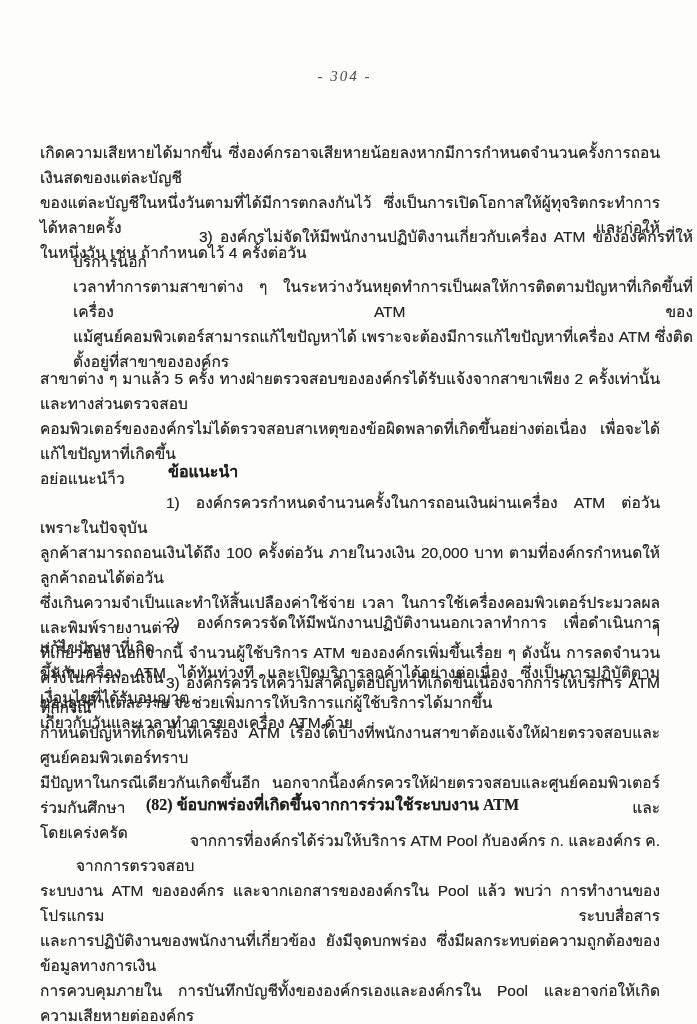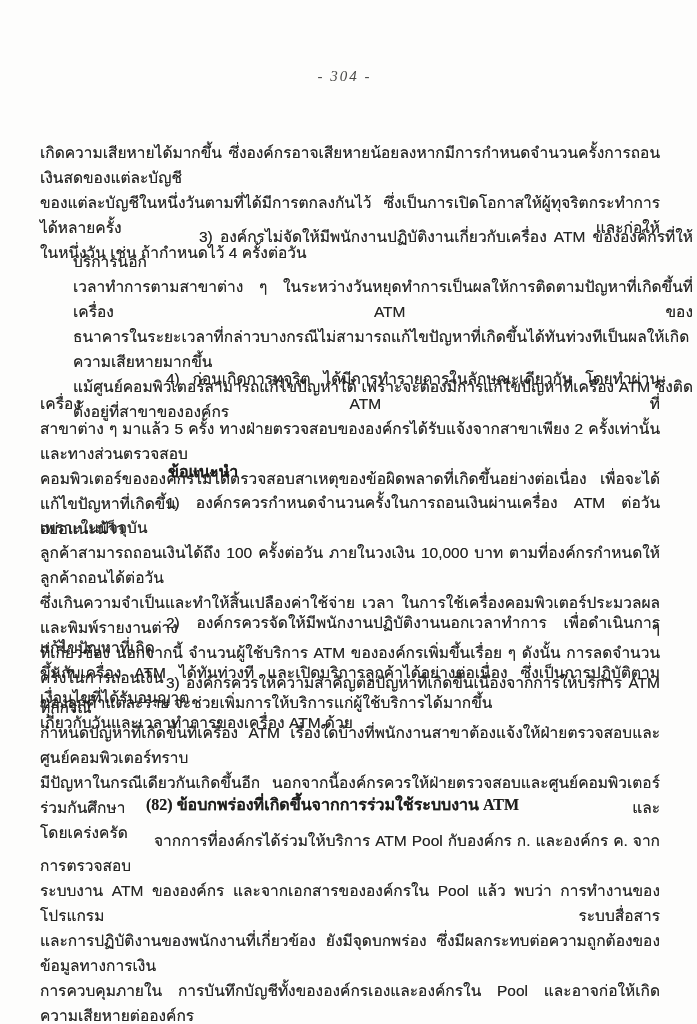--- a/index.html
+++ b/index.html
@@ -40,21 +40,21 @@
   .line {
     text-align: justify;
     text-align-last: justify;
     white-space: normal;
   }
   .line.last {
     text-align: center;
     text-align-last: left;
   }
   .ind  { text-indent: 126px; }  
-  .ind2 { text-indent: 114px; }  
+  .ind2 { text-indent: 114px; margin-left: 36px; }  
   .heading {
     position: absolute;
     left: 40px;
     width: 620px;
     font-family: "Liberation Serif", serif;
     font-weight: bold;
     font-size: 16px;
     color: #1f1f1d;
     text-shadow: 0 0 0.5px rgba(0,0,0,0.6);
   }
@@ -80,36 +80,34 @@
 
   <div class="block" id="para2">
     <div class="line">เกิดความเสียหายได้มากขึ้น   ซึ่งองค์กรอาจเสียหายน้อยลงหากมีการกำหนดจำนวนครั้งการถอนเงินสดของแต่ละบัญชี</div>
     <div class="line">ของแต่ละบัญชีในหนึ่งวันตามที่ได้มีการตกลงกันไว้   ซึ่งเป็นการเปิดโอกาสให้ผู้ทุจริตกระทำการได้หลายครั้ง   และก่อให้</div>
     <div class="line last">ในหนึ่งวัน  เช่น  ถ้ากำหนดไว้  4  ครั้งต่อวัน</div>
   </div>
 
   <div class="block" id="para3">
     <div class="line ind">3)   องค์กรไม่จัดให้มีพนักงานปฏิบัติงานเกี่ยวกับเครื่อง   ATM   ขององค์กรที่ให้บริการนอก</div>
     <div class="line">เวลาทำการตามสาขาต่าง ๆ   ในระหว่างวันหยุดทำการเป็นผลให้การติดตามปัญหาที่เกิดขึ้นที่เครื่อง   ATM   ของ</div>
-    <div class="line">ธนาคารในระยะเวลาที่กล่าวบางกรณีไม่สามารถแก้ไขปัญหาที่เกิดขึ้นได้ทันท่วงทีเป็นผลให้เกิดความเสียหายมากขึ้น</div>
     <div class="line">แม้ศูนย์คอมพิวเตอร์สามารถแก้ไขปัญหาได้ เพราะจะต้องมีการแก้ไขปัญหาที่เครื่อง ATM ซึ่งติดตั้งอยู่ที่สาขาขององค์กร</div>
   </div>
 
   <div class="block" id="para4">
-    <div class="line ind">4)   ก่อนเกิดการทุจริต   ได้มีการทำรายการในลักษณะเดียวกัน   โดยทำผ่านเครื่อง  ATM  ที่</div>
     <div class="line">สาขาต่าง ๆ มาแล้ว  5  ครั้ง  ทางฝ่ายตรวจสอบขององค์กรได้รับแจ้งจากสาขาเพียง  2  ครั้งเท่านั้นและทางส่วนตรวจสอบ</div>
     <div class="line">คอมพิวเตอร์ขององค์กรไม่ได้ตรวจสอบสาเหตุของข้อผิดพลาดที่เกิดขึ้นอย่างต่อเนื่อง    เพื่อจะได้แก้ไขปัญหาที่เกิดขึ้น</div>
     <div class="line last">อย่อแนะนำ็ว</div>
   </div>
 
   <div class="heading h-recommend" id="hRec">ข้อแนะนำ</div>
 
   <div class="block" id="rec1">
     <div class="line ind">1)   องค์กรควรกำหนดจำนวนครั้งในการถอนเงินผ่านเครื่อง   ATM   ต่อวัน   เพราะในปัจจุบัน</div>
-    <div class="line">ลูกค้าสามารถถอนเงินได้ถึง  100  ครั้งต่อวัน  ภายในวงเงิน  10,000  บาท  ตามที่องค์กรกำหนดให้ลูกค้าถอนได้ต่อวัน</div>
+    <div class="line">ลูกค้าสามารถถอนเงินได้ถึง  100  ครั้งต่อวัน  ภายในวงเงิน  20,000  บาท  ตามที่องค์กรกำหนดให้ลูกค้าถอนได้ต่อวัน</div>
     <div class="line">ซึ่งเกินความจำเป็นและทำให้สิ้นเปลืองค่าใช้จ่าย  เวลา  ในการใช้เครื่องคอมพิวเตอร์ประมวลผลและพิมพ์รายงานต่าง ๆ</div>
     <div class="line">ที่เกี่ยวข้อง  นอกจากนี้  จำนวนผู้ใช้บริการ  ATM  ขององค์กรเพิ่มขึ้นเรื่อย ๆ ดังนั้น  การลดจำนวนครั้งในการถอนเงิน</div>
     <div class="line last">ของลูกค้าแต่ละราย  จะช่วยเพิ่มการให้บริการแก่ผู้ใช้บริการได้มากขึ้น</div>
   </div>
 
   <div class="block" id="rec2">
     <div class="line ind">2)   องค์กรควรจัดให้มีพนักงานปฏิบัติงานนอกเวลาทำการ    เพื่อดำเนินการแก้ไขปัญหาที่เกิด</div>
     <div class="line">ขึ้นกับเครื่อง  ATM  ได้ทันท่วงที  และเปิดบริการลูกค้าได้อย่างต่อเนื่อง  ซึ่งเป็นการปฏิบัติตามเงื่อนไขที่ได้รับอนุญาต</div>
     <div class="line last">เกี่ยวกับวันและเวลาทำการของเครื่อง  ATM  ด้วย</div>
   </div>

